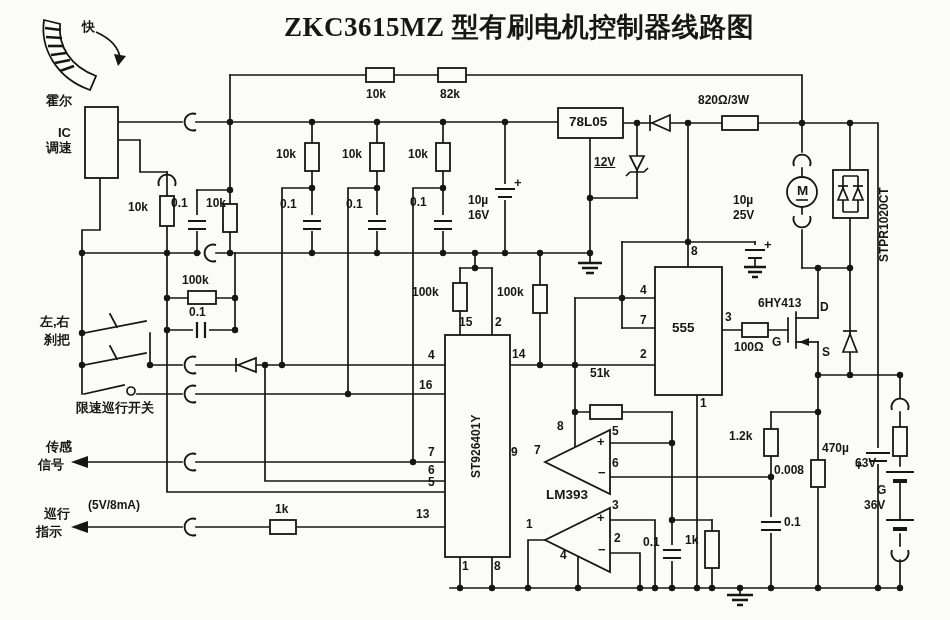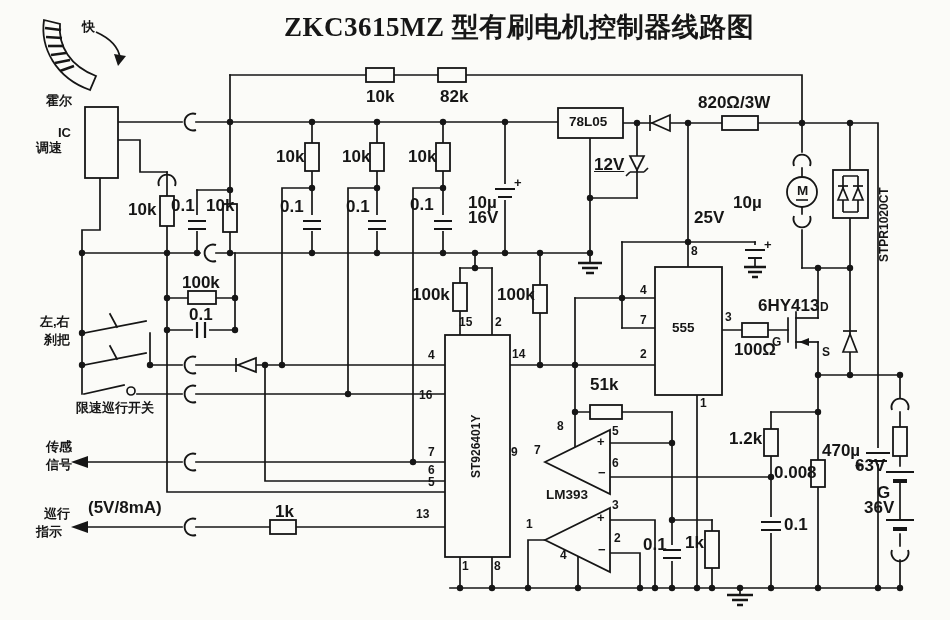--- a/index.html
+++ b/index.html
@@ -2,21 +2,21 @@
 <html><head>
 <meta charset="utf-8">
 <style>
   html,body{margin:0;padding:0;background:#e8e8e4;}
   #page{position:relative;width:950px;height:620px;background:#fbfbf8;overflow:hidden;
         font-family:"Liberation Sans","DejaVu Sans",sans-serif;}
   svg{position:absolute;left:0;top:0;}
   .lbl{position:absolute;color:#161616;font-weight:700;white-space:nowrap;line-height:1;}
   .t{font-size:27px;letter-spacing:0.5px;}
   .cn{font-size:13px;}
-  .val{font-size:17px;}
+  .val{font-size:12px;}
   .pin{font-size:12px;}
   .big{font-size:13.5px;}
   .sym{font-size:13px;}
   .vert{transform:rotate(-90deg);transform-origin:0 0;font-size:12px;}
 </style>
 </head>
 <body>
 
 <div id="page">
   <svg width="950" height="620" viewBox="0 0 950 620">
@@ -323,59 +323,59 @@
       <circle cx="878" cy="588" r="3.2"></circle>
         <circle cx="900" cy="588" r="3.2"></circle>
     </g>
   </svg>
 
   <div id="labels">
       <div class="lbl t" style="left: 284px; top: 14px; font-family: Liberation Serif, serif;">ZKC3615MZ 型有刷电机控制器线路图</div>
       <div class="lbl cn" style="left: 82px; top: 20px;">快</div>
       <div class="lbl cn" style="left: 46px; top: 94px;">霍尔</div>
       <div class="lbl cn" style="left: 58px; top: 126px;">IC</div>
-      <div class="lbl cn" style="left: 36px; top: 141px; text-align: center;">调速</div>
+      <div class="lbl cn" style="left: 46px; top: 141px; text-align: center;">调速</div>
       <div class="lbl val" style="left: 366px; top: 88px;">10k</div>
       <div class="lbl val" style="left: 440px; top: 88px;">82k</div>
       <div class="lbl val" style="left: 276px; top: 148px;">10k</div>
       <div class="lbl val" style="left: 342px; top: 148px;">10k</div>
       <div class="lbl val" style="left: 408px; top: 148px;">10k</div>
       <div class="lbl val" style="left: 280px; top: 198px;">0.1</div>
       <div class="lbl val" style="left: 346px; top: 198px;">0.1</div>
       <div class="lbl val" style="left: 410px; top: 196px;">0.1</div>
       <div class="lbl val" style="left: 171px; top: 197px;">0.1</div>
       <div class="lbl val" style="left: 206px; top: 197px;">10k</div>
       <div class="lbl val" style="left: 128px; top: 201px;">10k</div>
       <div class="lbl big" style="left: 569px; top: 115px;">78L05</div>
       <div class="lbl val" style="left: 594px; top: 156px; text-decoration: underline;">12V</div>
       <div class="lbl val" style="left: 698px; top: 94px;">820Ω/3W</div>
       <div class="lbl val" style="left: 468px; top: 194px;">10µ</div>
       <div class="lbl val" style="left: 468px; top: 209px;">16V</div>
       <div class="lbl sym" style="left: 514px; top: 176px;">+</div>
       <div class="lbl val" style="left: 733px; top: 194px;">10µ</div>
-      <div class="lbl val" style="left: 694px; top: 209px;">25V</div>
+      <div class="lbl val" style="left: 733px; top: 209px;">25V</div>
       <div class="lbl sym" style="left: 764px; top: 238px;">+</div>
       <div class="lbl val" style="left: 182px; top: 274px;">100k</div>
       <div class="lbl val" style="left: 189px; top: 306px;">0.1</div>
       <div class="lbl cn" style="left: 40px; top: 315px;">左,右</div>
       <div class="lbl cn" style="left: 44px; top: 333px;">刹把</div>
       <div class="lbl cn" style="left: 76px; top: 401px;">限速巡行开关</div>
       <div class="lbl cn" style="left: 46px; top: 440px; text-align: right;">传感</div>
-      <div class="lbl cn" style="left: 46px; top: 458px;">信号</div>
+      <div class="lbl cn" style="left: 38px; top: 458px;">信号</div>
       <div class="lbl cn" style="left: 44px; top: 507px;">巡行</div>
       <div class="lbl cn" style="left: 36px; top: 525px;">指示</div>
       <div class="lbl val" style="left: 88px; top: 499px;">(5V/8mA)</div>
       <div class="lbl val" style="left: 275px; top: 503px;">1k</div>
       <div class="lbl vert" style="left: 470px; top: 478px;">ST926401Y</div>
       <div class="lbl val" style="left: 412px; top: 286px;">100k</div>
       <div class="lbl val" style="left: 497px; top: 286px;">100k</div>
       <div class="lbl pin" style="left: 459px; top: 316px;">15</div>
       <div class="lbl pin" style="left: 495px; top: 316px;">2</div>
       <div class="lbl pin" style="left: 428px; top: 349px;">4</div>
-      <div class="lbl pin" style="left: 419px; top: 379px; margin-top: 10px;">16</div>
+      <div class="lbl pin" style="left: 419px; top: 379px;">16</div>
       <div class="lbl pin" style="left: 428px; top: 446px;">7</div>
       <div class="lbl pin" style="left: 428px; top: 464px;">6</div>
       <div class="lbl pin" style="left: 428px; top: 476px;">5</div>
       <div class="lbl pin" style="left: 416px; top: 508px;">13</div>
       <div class="lbl pin" style="left: 512px; top: 348px;">14</div>
       <div class="lbl pin" style="left: 511px; top: 446px;">9</div>
       <div class="lbl pin" style="left: 462px; top: 560px;">1</div>
       <div class="lbl pin" style="left: 494px; top: 560px;">8</div>
       <div class="lbl big" style="left: 672px; top: 321px;">555</div>
       <div class="lbl pin" style="left: 691px; top: 245px;">8</div>
@@ -392,21 +392,21 @@
       <div class="lbl vert" style="left: 878px; top: 262px;">STPR1020CT</div>
       <div class="lbl big" style="left: 546px; top: 488px;">LM393</div>
       <div class="lbl pin" style="left: 557px; top: 420px;">8</div>
       <div class="lbl pin" style="left: 534px; top: 444px;">7</div>
       <div class="lbl pin" style="left: 612px; top: 425px;">5</div>
       <div class="lbl pin" style="left: 612px; top: 457px;">6</div>
       <div class="lbl pin" style="left: 526px; top: 518px;">1</div>
       <div class="lbl pin" style="left: 612px; top: 499px;">3</div>
       <div class="lbl pin" style="left: 614px; top: 532px;">2</div>
       <div class="lbl pin" style="left: 560px; top: 549px;">4</div>
-      <div class="lbl val" style="left: 590px; top: 376px;">51k</div>
+      <div class="lbl val" style="left: 590px; top: 367px;">51k</div>
       <div class="lbl val" style="left: 643px; top: 536px;">0.1</div>
       <div class="lbl val" style="left: 685px; top: 534px;">1k</div>
       <div class="lbl val" style="left: 729px; top: 430px;">1.2k</div>
       <div class="lbl val" style="left: 774px; top: 464px;">0.008</div>
       <div class="lbl val" style="left: 784px; top: 516px;">0.1</div>
       <div class="lbl val" style="left: 822px; top: 442px;">470µ</div>
       <div class="lbl val" style="left: 826px; top: 457px; margin-left: 29px;">63V</div>
       <div class="lbl sym" style="left: 855px; top: 459px;">+</div>
       <div class="lbl val" style="left: 877px; top: 484px;">G</div>
       <div class="lbl val" style="left: 864px; top: 499px;">36V</div>

